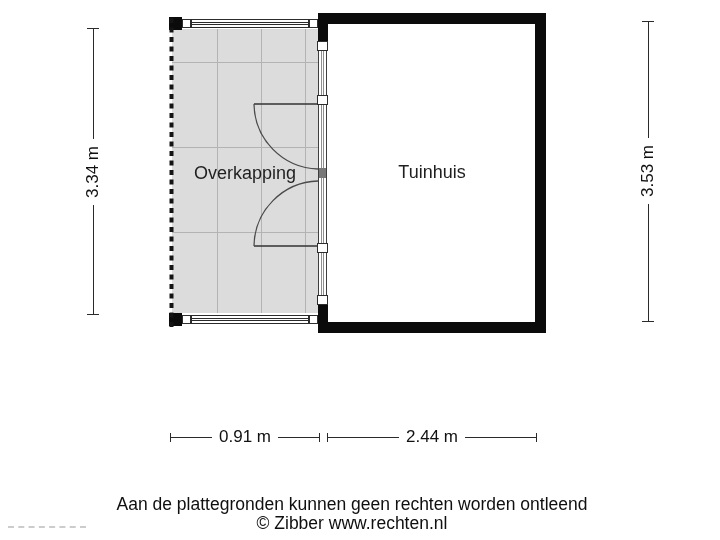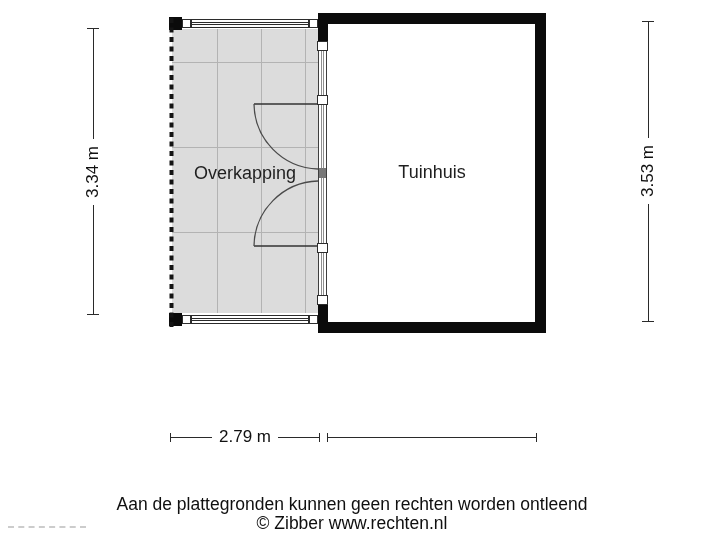--- a/index.html
+++ b/index.html
@@ -100,24 +100,25 @@
   <div class="abs dim-label rot" style="left:93px;top:172px;">3.34 m</div>
 
   <div class="abs vline" style="left:648px;top:21px;height:301px;"></div>
   <div class="abs hline" style="left:642px;top:21px;width:12px;"></div>
   <div class="abs hline" style="left:642px;top:321px;width:12px;"></div>
   <div class="abs dim-label rot" style="left:648px;top:171px;">3.53 m</div>
 
   <div class="abs hline" style="left:170px;top:437px;width:150px;"></div>
   <div class="abs vline" style="left:170px;top:433px;height:9px;"></div>
   <div class="abs vline" style="left:319px;top:433px;height:9px;"></div>
-  <div class="abs dim-label" style="left:245px;top:437px;">2.79 m</div>
+  <div class="abs dim-label" style="left:245px;top:437px;">0.91 m</div>
 
   <div class="abs hline" style="left:327px;top:437px;width:210px;"></div>
   <div class="abs vline" style="left:327px;top:433px;height:9px;"></div>
   <div class="abs vline" style="left:536px;top:433px;height:9px;"></div>
+  <div class="abs dim-label" style="left:432px;top:437px;">2.44 m</div>
 
   <div class="abs footer-line" style="top:494px;">Aan de plattegronden kunnen geen rechten worden ontleend</div>
   <div class="abs footer-line" style="top:513px;">© Zibber www.rechten.nl</div>
 
   <div class="abs faint-dash"></div>
 
 </div>
 
 </body></html>

